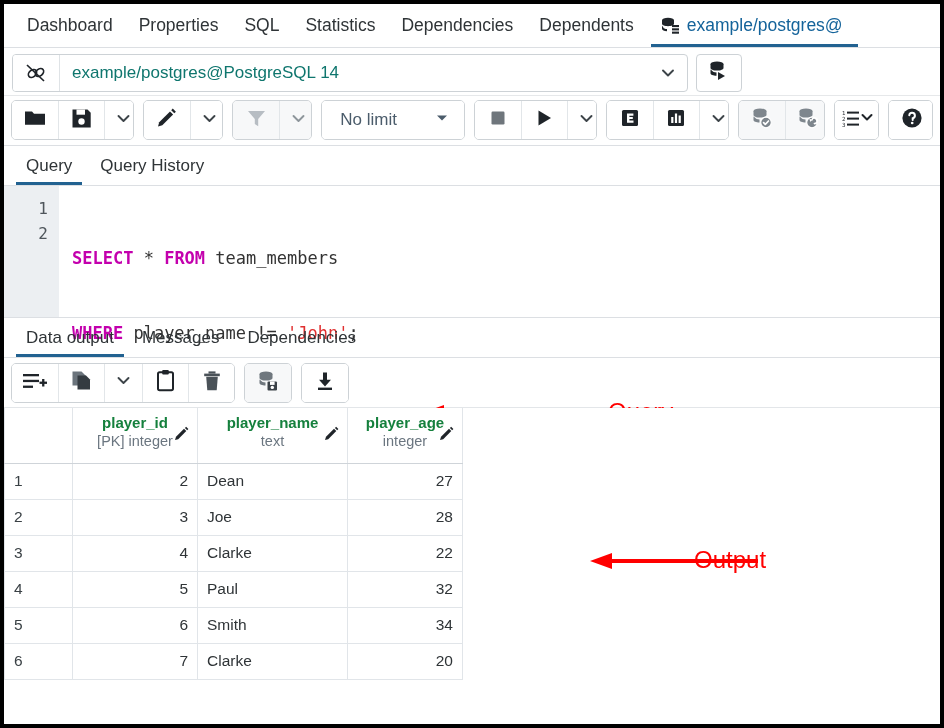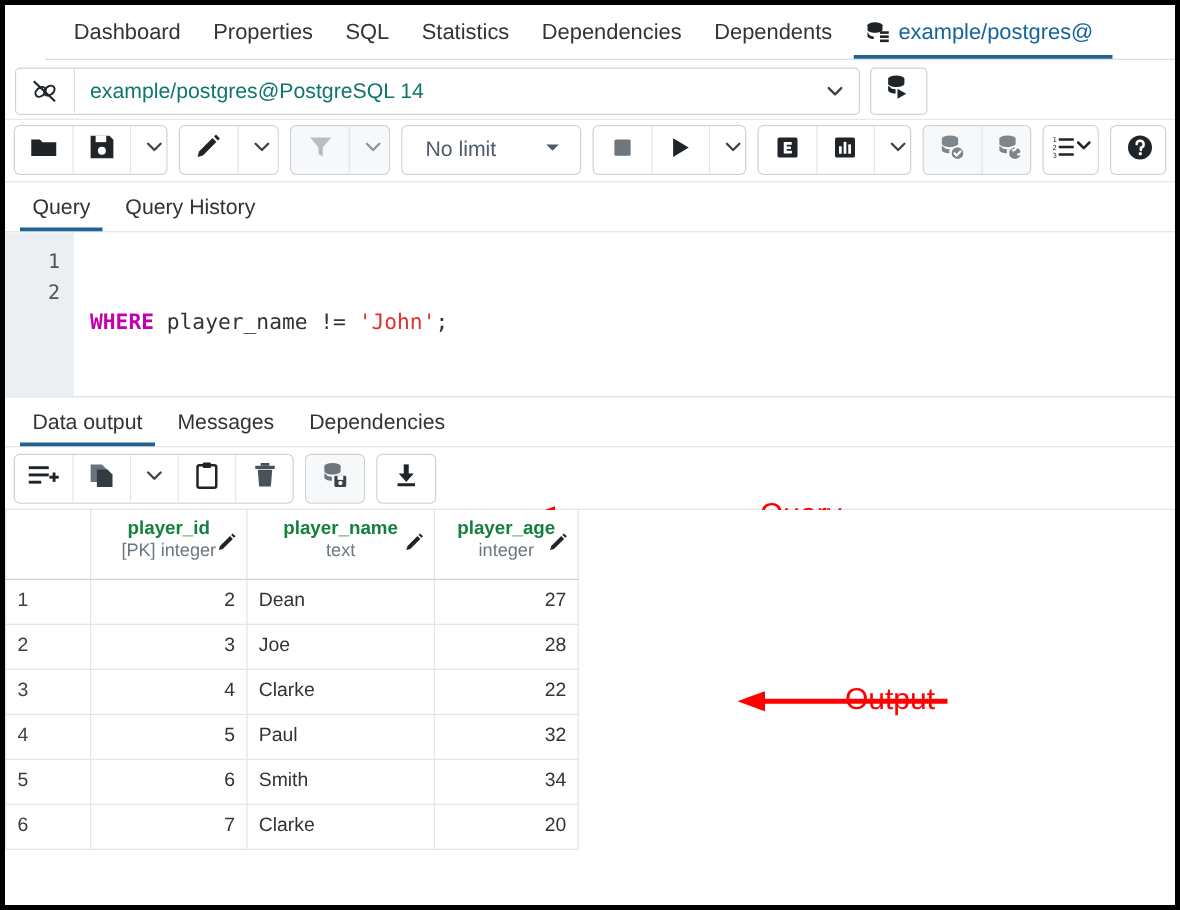--- a/index.html
+++ b/index.html
@@ -21,21 +21,20 @@
   
   .objtabs {
     position: relative;
     height: 44px;
     background: #fff;
     border-bottom: 1px solid #dcdfe3;
     display: flex;
     align-items: flex-end;
     padding-left: 10px;
     white-space: nowrap;
-    margin-left: 32px;
   }
   .objtab {
     position: relative;
     height: 43px;
     display: flex;
     align-items: center;
     padding: 0 13px;
     font-size: 17.5px;
     color: #2f3437;
     cursor: pointer;
@@ -534,20 +533,21 @@
       <span>Query History</span>
     </div>
   </div>
 
   <div class="editor">
     <div class="gutter">
       <div>1</div>
       <div>2</div>
     </div>
     <div class="code">
+      <div><span class="kw">SELECT</span><span class="op"> * </span><span class="kw">FROM</span><span class="op"> team_members</span></div>
       <div><span class="kw">WHERE</span><span class="op"> player_name != </span><span class="str">'John'</span><span class="op">;</span></div>
     </div>
 
     <svg class="arrow" style="left:414px; top:214px;" width="180" height="26">
       <line x1="176" y1="13" x2="24" y2="13" stroke="#ff0000" stroke-width="4"></line>
       <path d="M4 13 L26 5 L26 21 Z" fill="#ff0000"></path>
     </svg>
     <div class="annot" style="left:604px; top:212px;">Query</div>
   </div>
 
@@ -712,16 +712,16 @@
           <td class="c-name">Clarke</td>
           <td class="c-age num">20</td>
         </tr>
       </tbody>
     </table>
 
     <svg class="arrow" style="left:584px; top:140px;" width="180" height="26">
       <line x1="170" y1="13" x2="22" y2="13" stroke="#ff0000" stroke-width="4"></line>
       <path d="M2 13 L24 5 L24 21 Z" fill="#ff0000"></path>
     </svg>
-    <div class="annot" style="left:672px; top:138px;">Output</div>
+    <div class="annot" style="left:690px; top:138px;">Output</div>
   </div>
 
 </div>
 
 </body></html>

